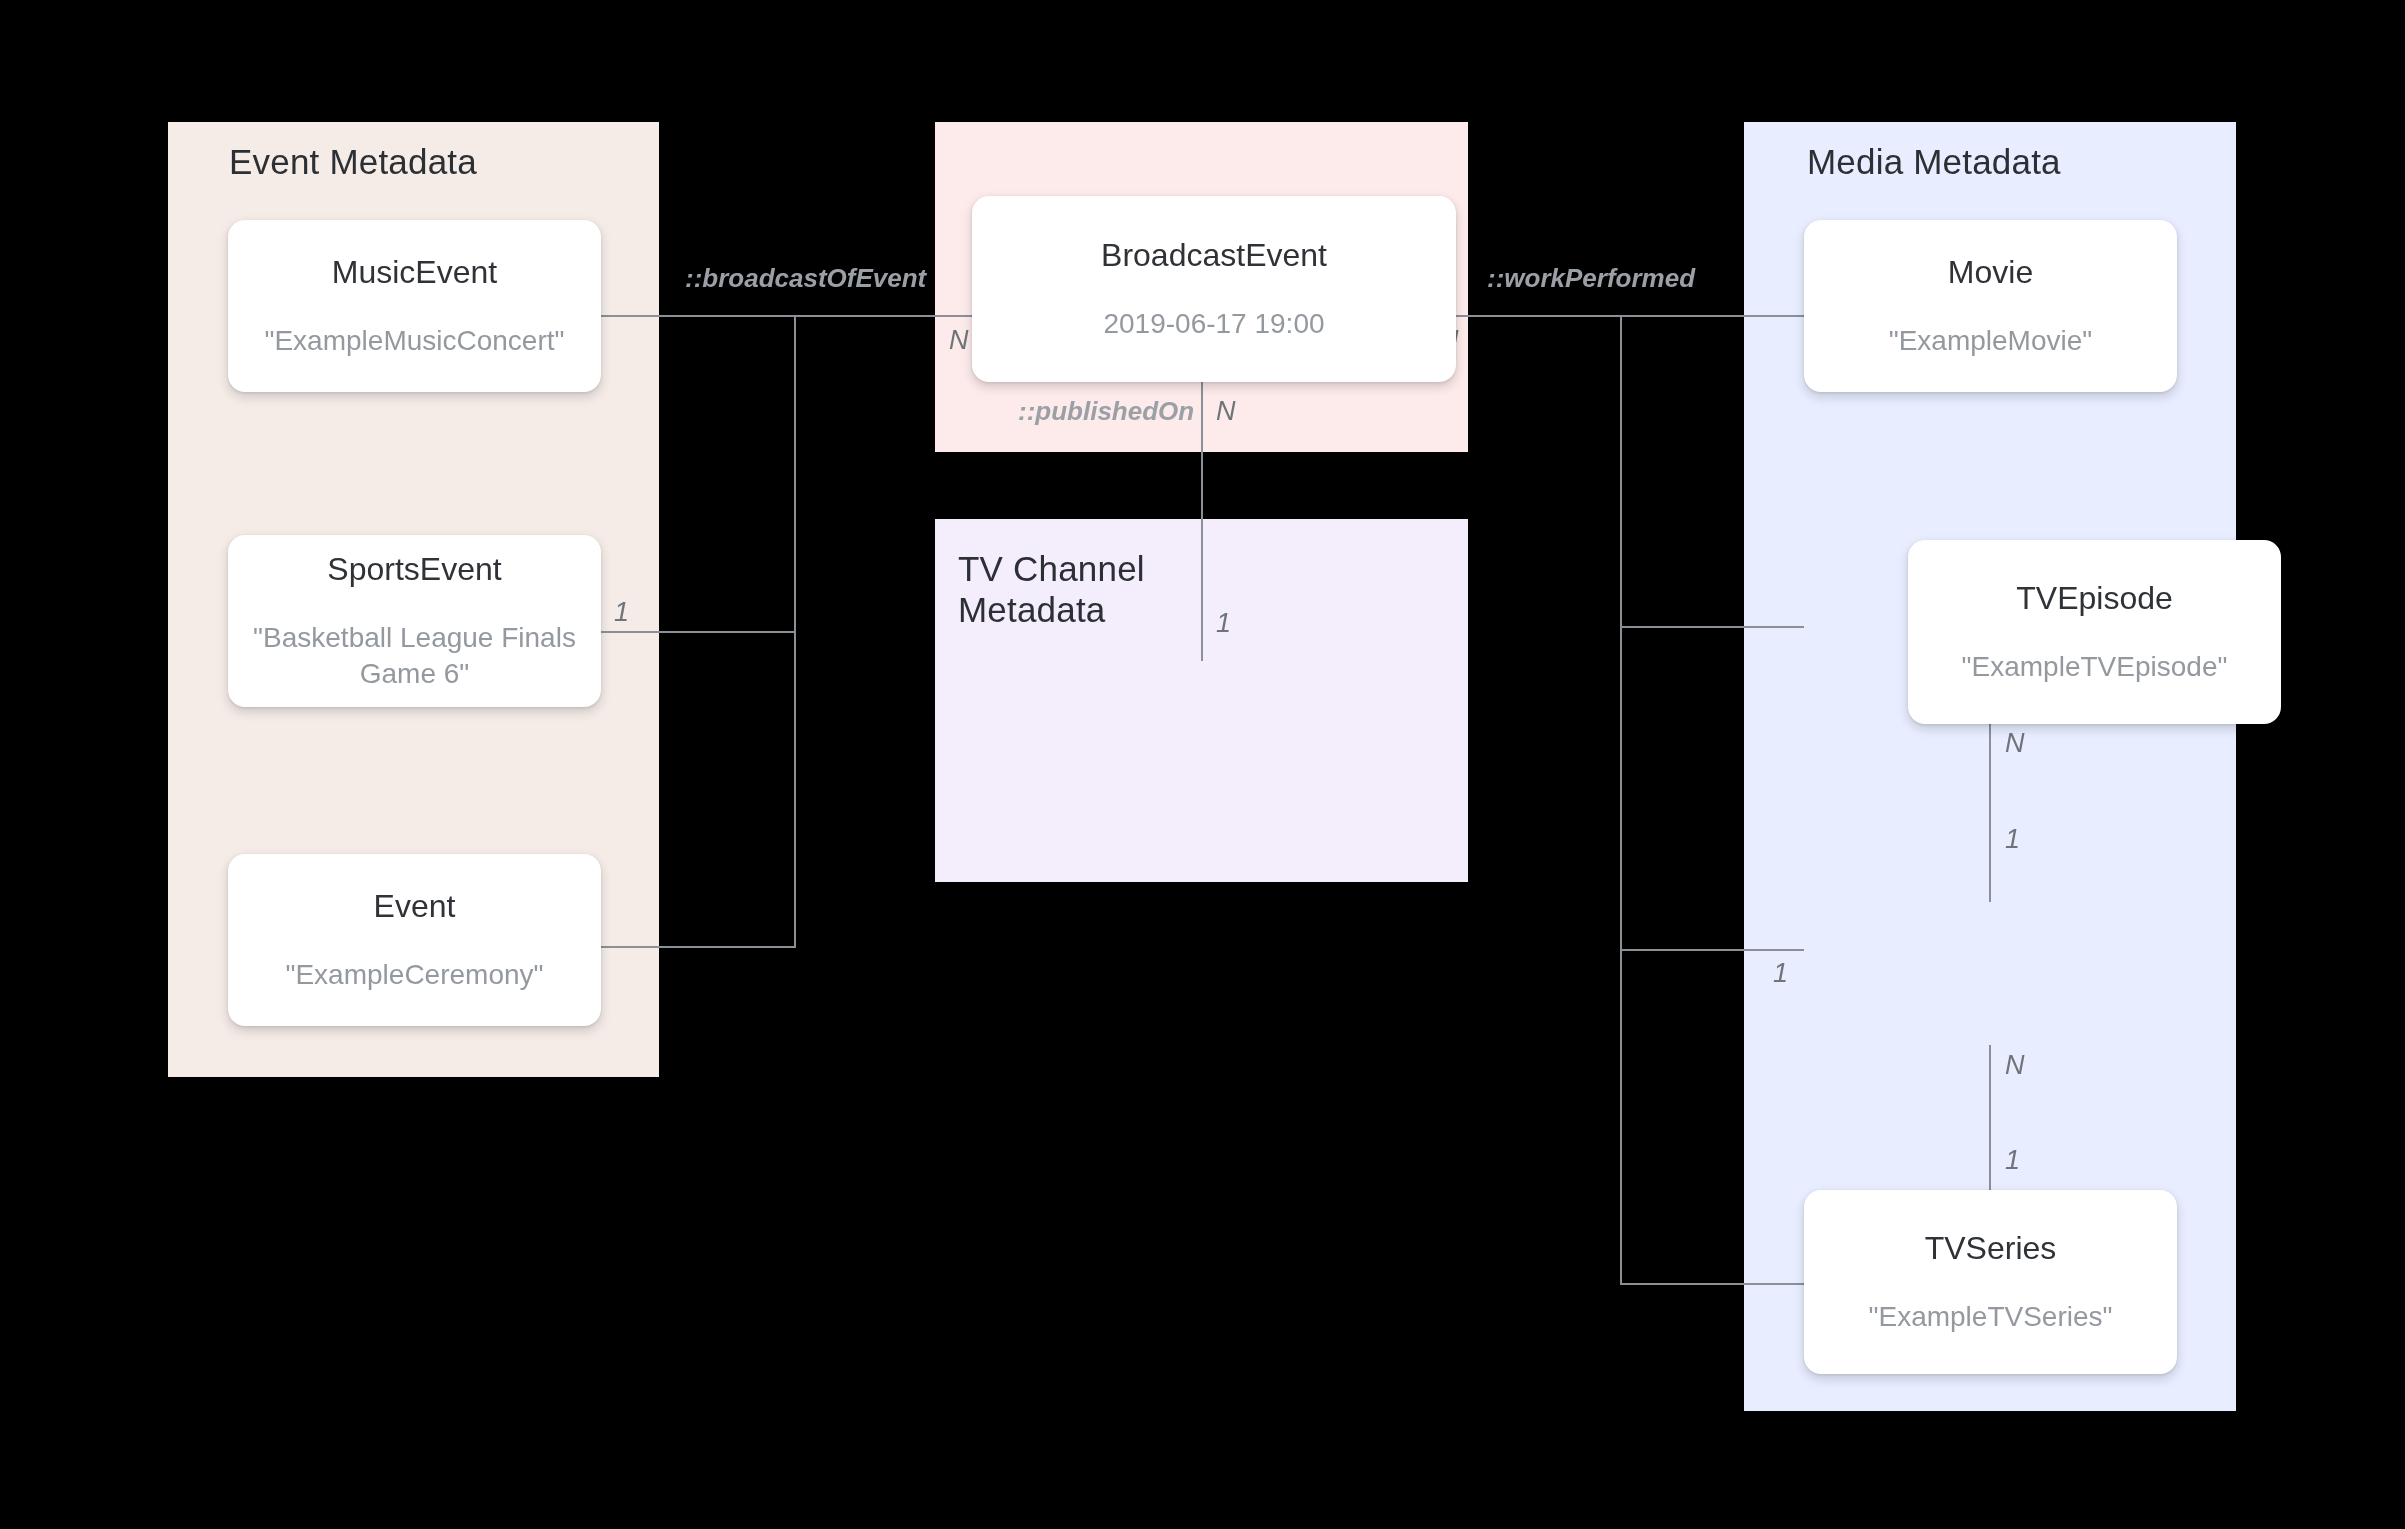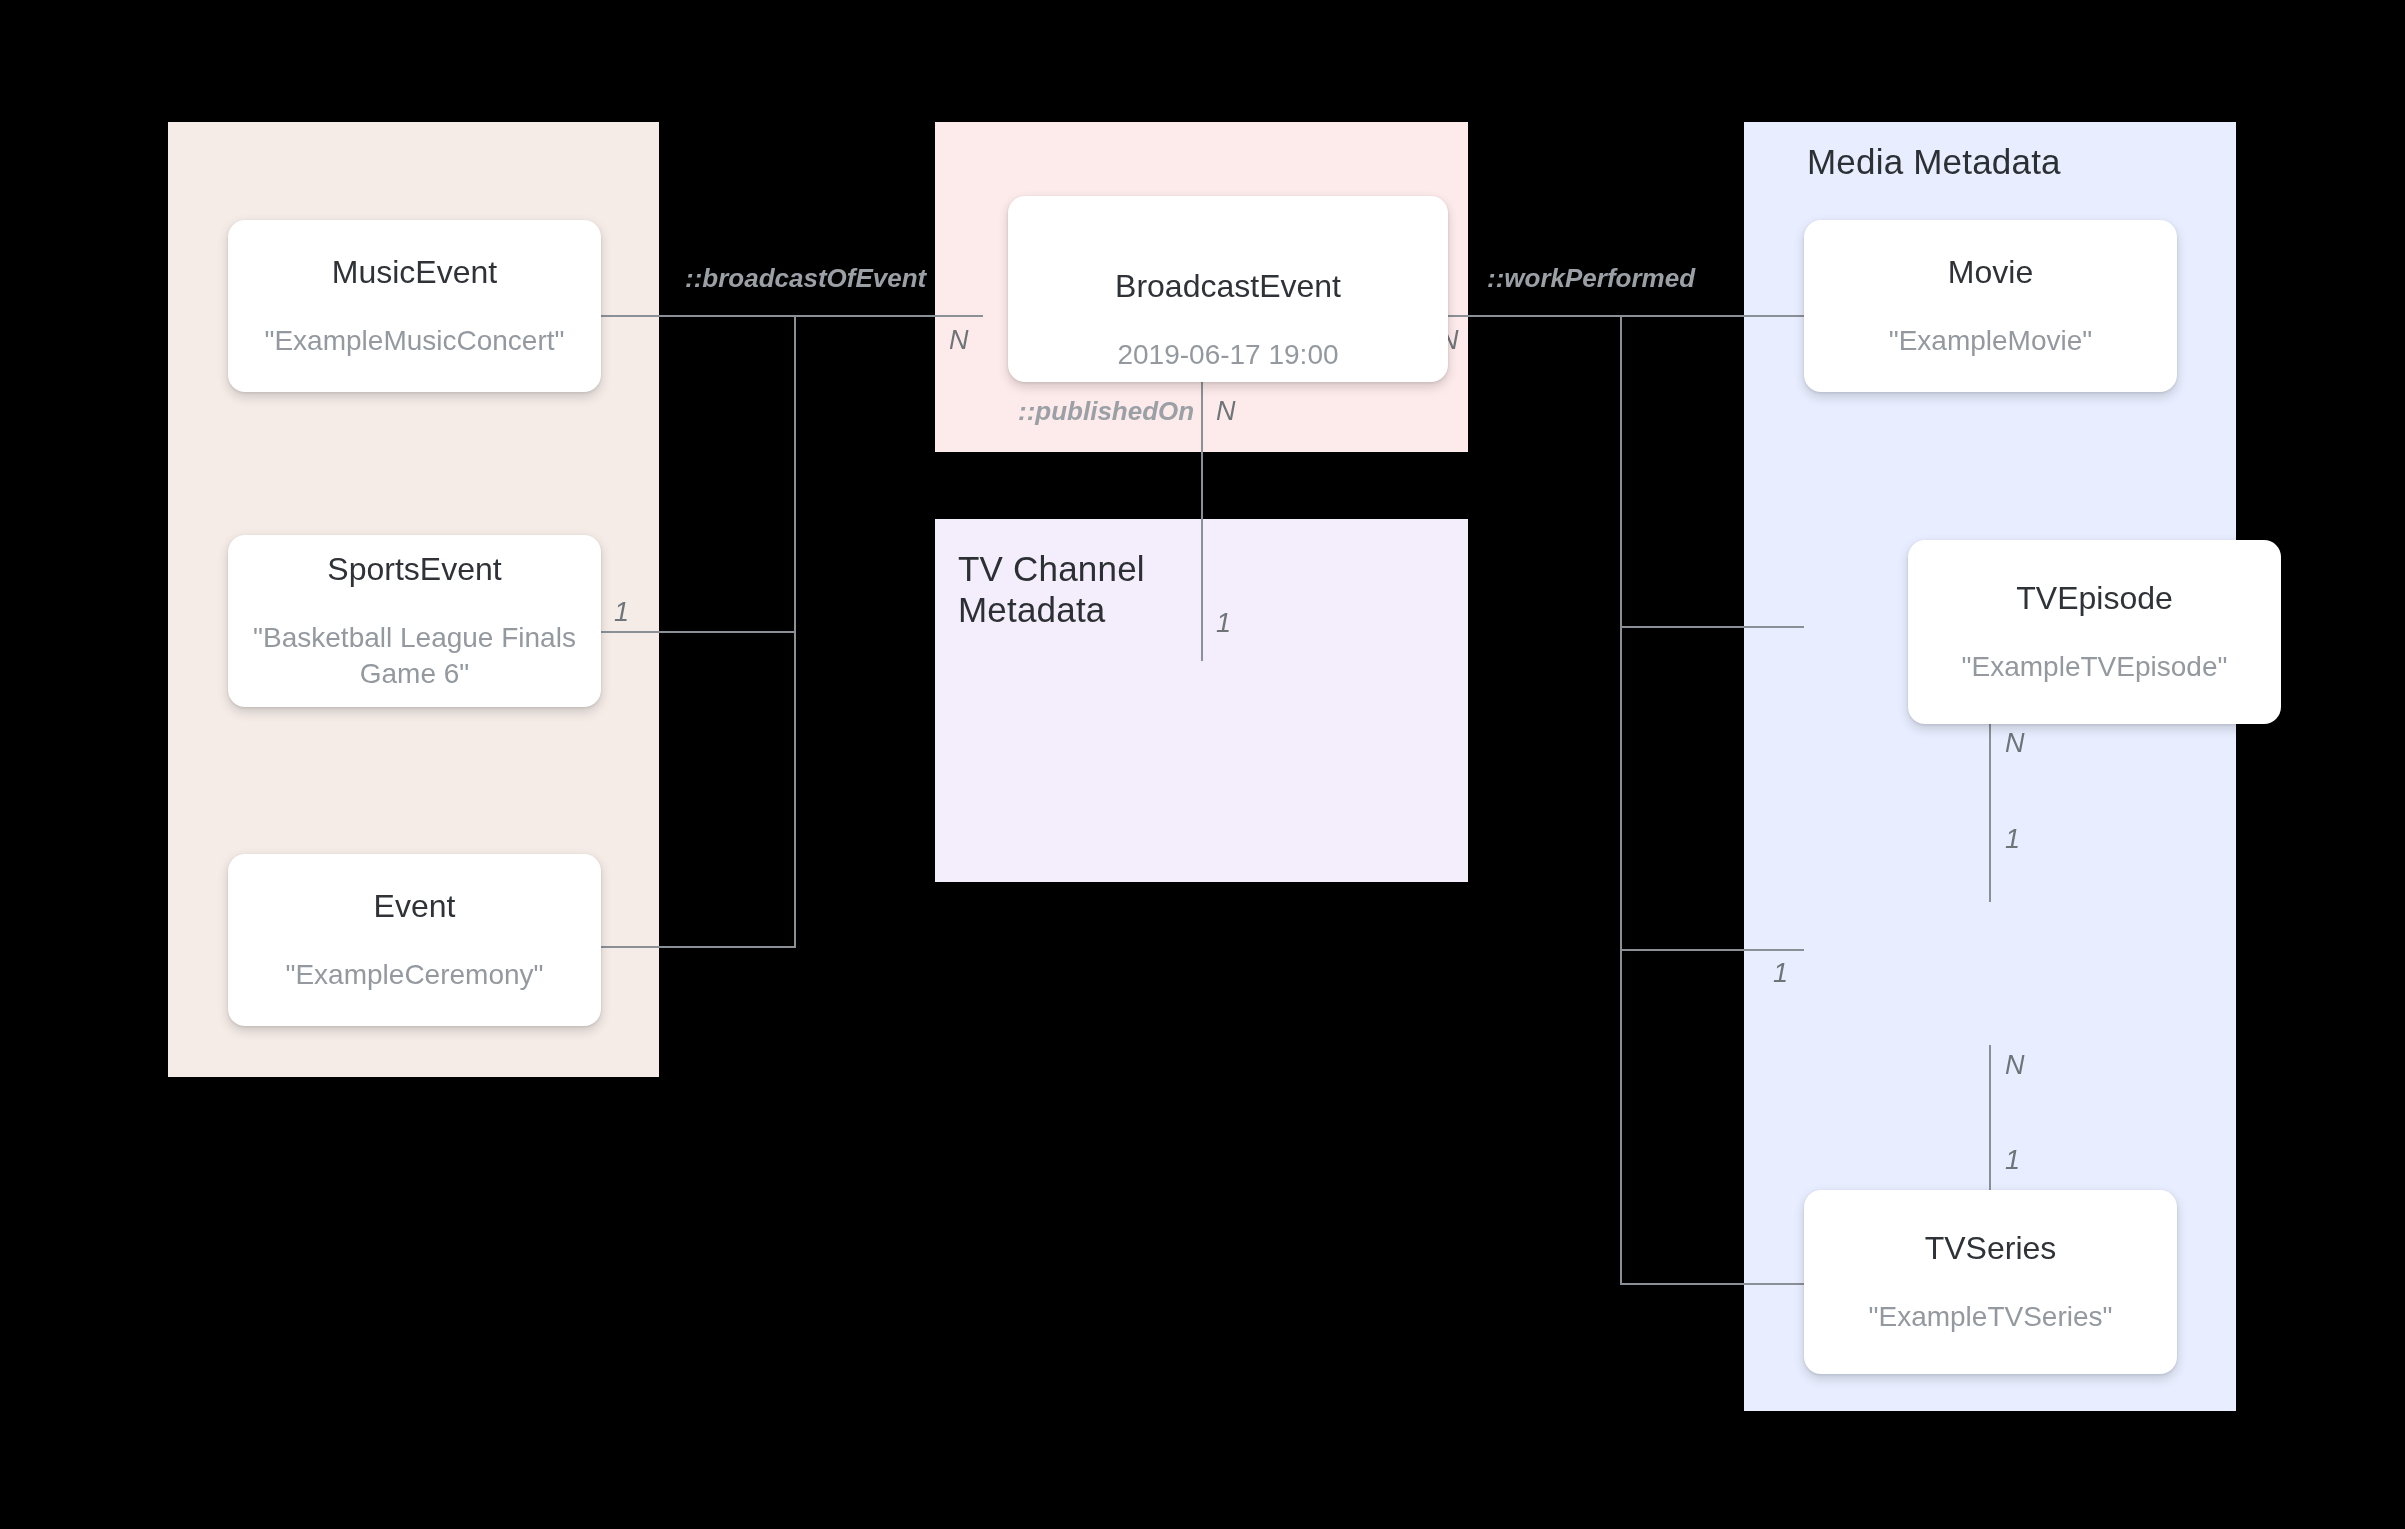--- a/index.html
+++ b/index.html
@@ -81,20 +81,21 @@
     color: #6f7479;
     white-space: nowrap;
   }
 </style>
 </head>
 <body>
 
 <div id="canvas">
 
   <div class="panel" style="left:168px; top:122px; width:491px; height:955px; background:#f5ece8;"></div>
+  <div class="panel-title" style="left:229px; top:141px; width:421px;">Event Metadata</div>
 
   <div class="panel" style="left:935px; top:122px; width:533px; height:330px; background:#fdeaea;"></div>
 
   <div class="panel" style="left:935px; top:519px; width:533px; height:363px; background:#f4edfb;"></div>
   <div class="panel-title" style="left:958px; top:548px; width:277px;">TV Channel
 Metadata</div>
 
   <div class="panel" style="left:1744px; top:122px; width:492px; height:1289px; background:#e8eeff;"></div>
   <div class="panel-title" style="left:1807px; top:141px; width:430px;">Media Metadata</div>
 
@@ -147,21 +148,21 @@
   <div class="card" style="left:228px; top:535px; width:373px; height:172px;">
     <div class="c-name">SportsEvent</div>
     <div class="c-val">"Basketball League Finals Game 6"</div>
   </div>
 
   <div class="card" style="left:228px; top:854px; width:373px; height:172px;">
     <div class="c-name">Event</div>
     <div class="c-val">"ExampleCeremony"</div>
   </div>
 
-  <div class="card" style="left:1008px; top:196px; width:440px; height:186px;justify-content:flex-end;">
+  <div class="card" style="left:972px; top:196px; width:484px; height:186px;">
     <div class="c-name">BroadcastEvent</div>
     <div class="c-val">2019-06-17 19:00</div>
   </div>
 
 
   <div class="card" style="left:1804px; top:220px; width:373px; height:172px;">
     <div class="c-name">Movie</div>
     <div class="c-val">"ExampleMovie"</div>
   </div>
 

